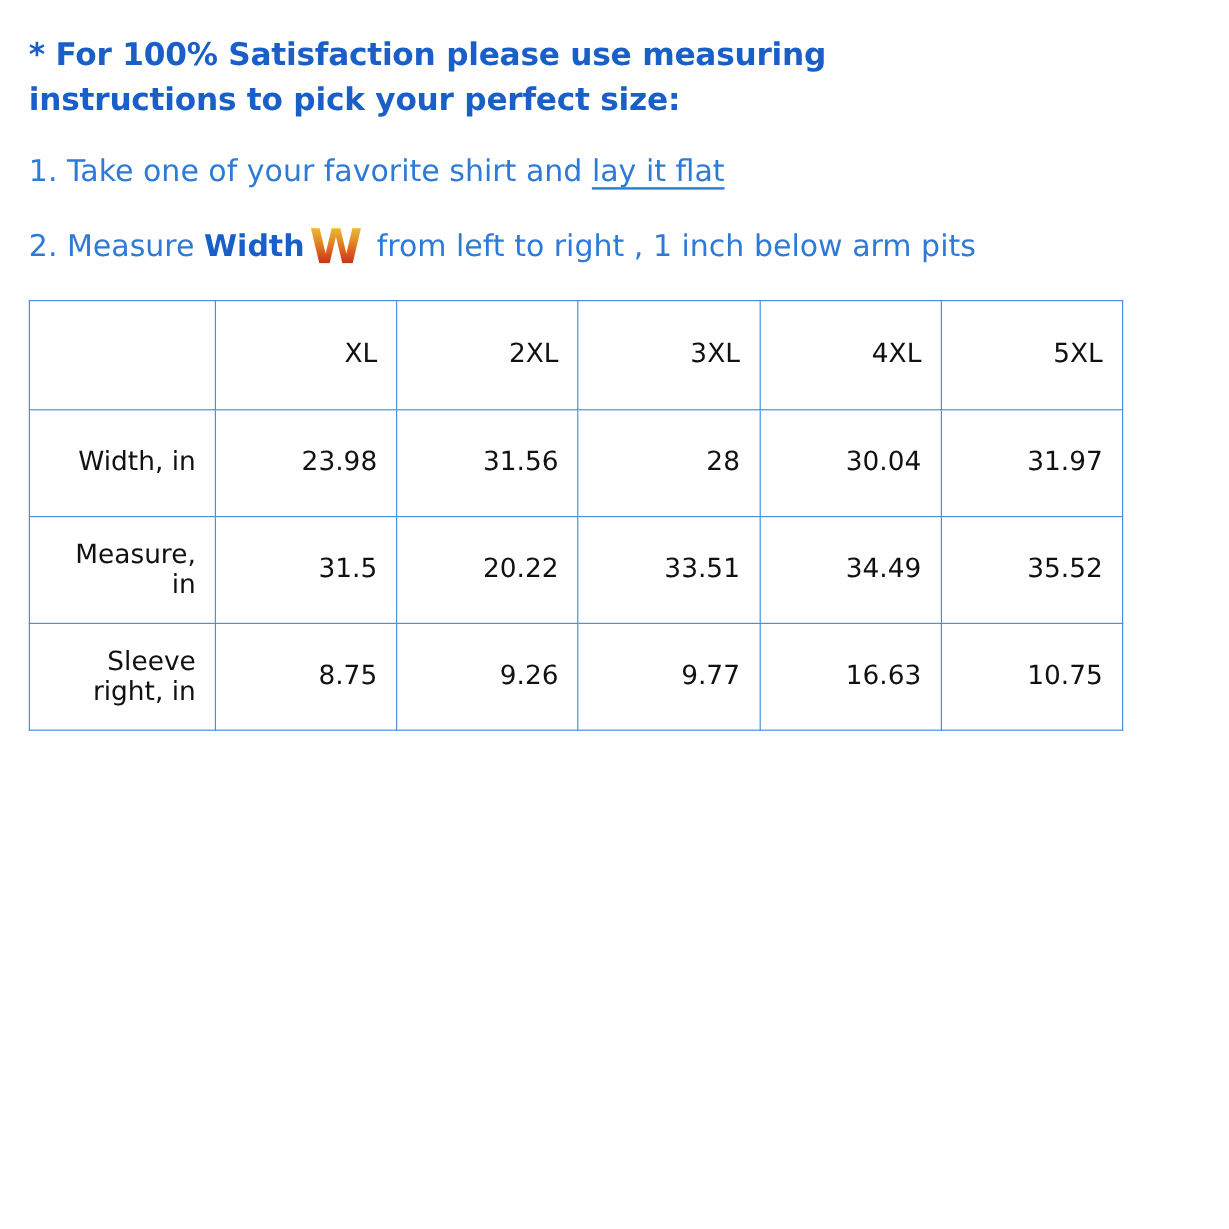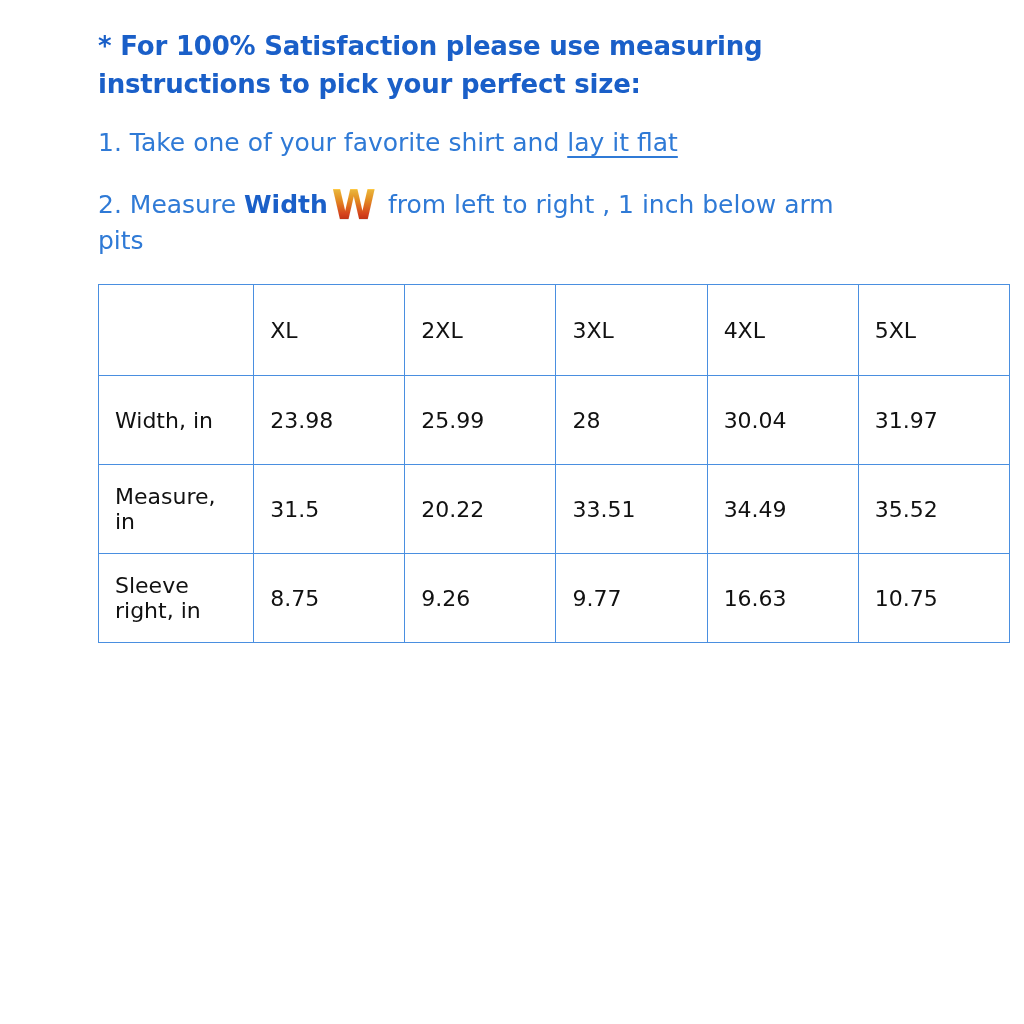--- a/index.html
+++ b/index.html
@@ -12,22 +12,21 @@
     height: 1024px;
     font-family: "DejaVu Sans", "Liberation Sans", sans-serif;
     color: #1f5fbf;
     overflow: hidden;
   }
   .page {
     width: 900px;
     height: 1024px;
     position: relative;
     box-sizing: border-box;
-    padding: 28px 50px 0 78px;
-    margin-left: 20px;
+    padding: 28px 50px 0 24px;
   }
   .headline {
     font-size: 26px;
     font-weight: bold;
     color: #1a5fc8;
     line-height: 1.45;
     letter-spacing: -0.2px;
     margin: 0 0 22px 0;
   }
   .step {
@@ -75,21 +74,21 @@
     border-collapse: collapse;
     width: 912px;
     margin-top: 16px;
     table-layout: fixed;
   }
   table.size-table td, table.size-table th {
     border: 1px solid #4a8fe0;
     color: #111111;
     font-size: 22px;
     font-weight: normal;
-    text-align: left;
+    text-align: right;
     padding: 14px 16px;
     vertical-align: middle;
     font-family: "DejaVu Sans", "Liberation Sans", sans-serif;
   }
   table.size-table thead td {
     height: 62px;
   }
   table.size-table tbody td {
     height: 60px;
   }
@@ -130,21 +129,21 @@
         <td>2XL</td>
         <td>3XL</td>
         <td>4XL</td>
         <td>5XL</td>
       </tr>
     </thead>
     <tbody>
       <tr>
         <td>Width, in</td>
         <td>23.98</td>
-        <td>25.99</td>
+        <td>31.56</td>
         <td>28</td>
         <td>30.04</td>
         <td>31.97</td>
       </tr>
       <tr class="row-tall">
         <td>Measure, in</td>
         <td>31.5</td>
         <td>20.22</td>
         <td>33.51</td>
         <td>34.49</td>

